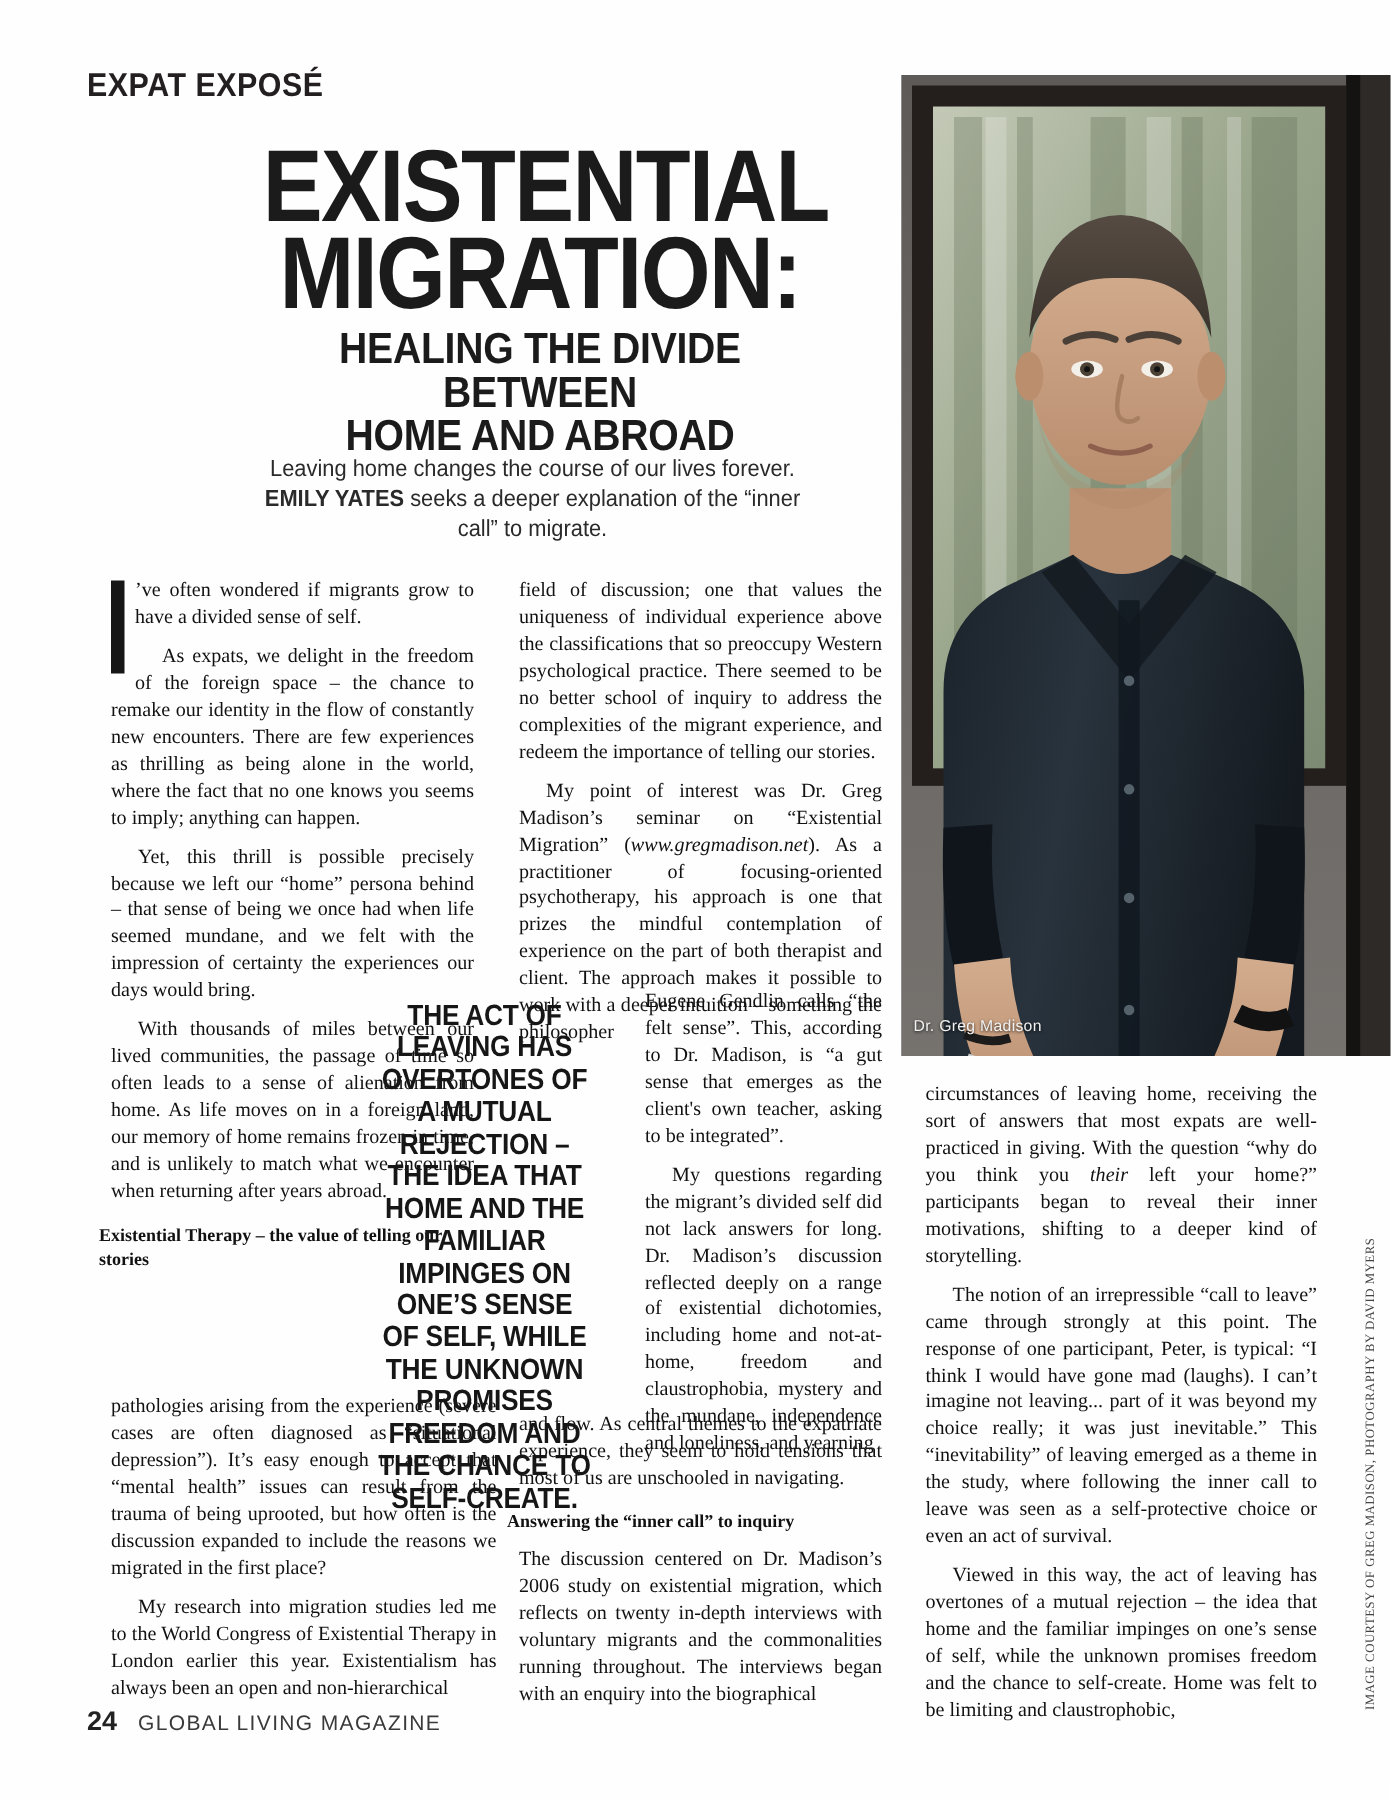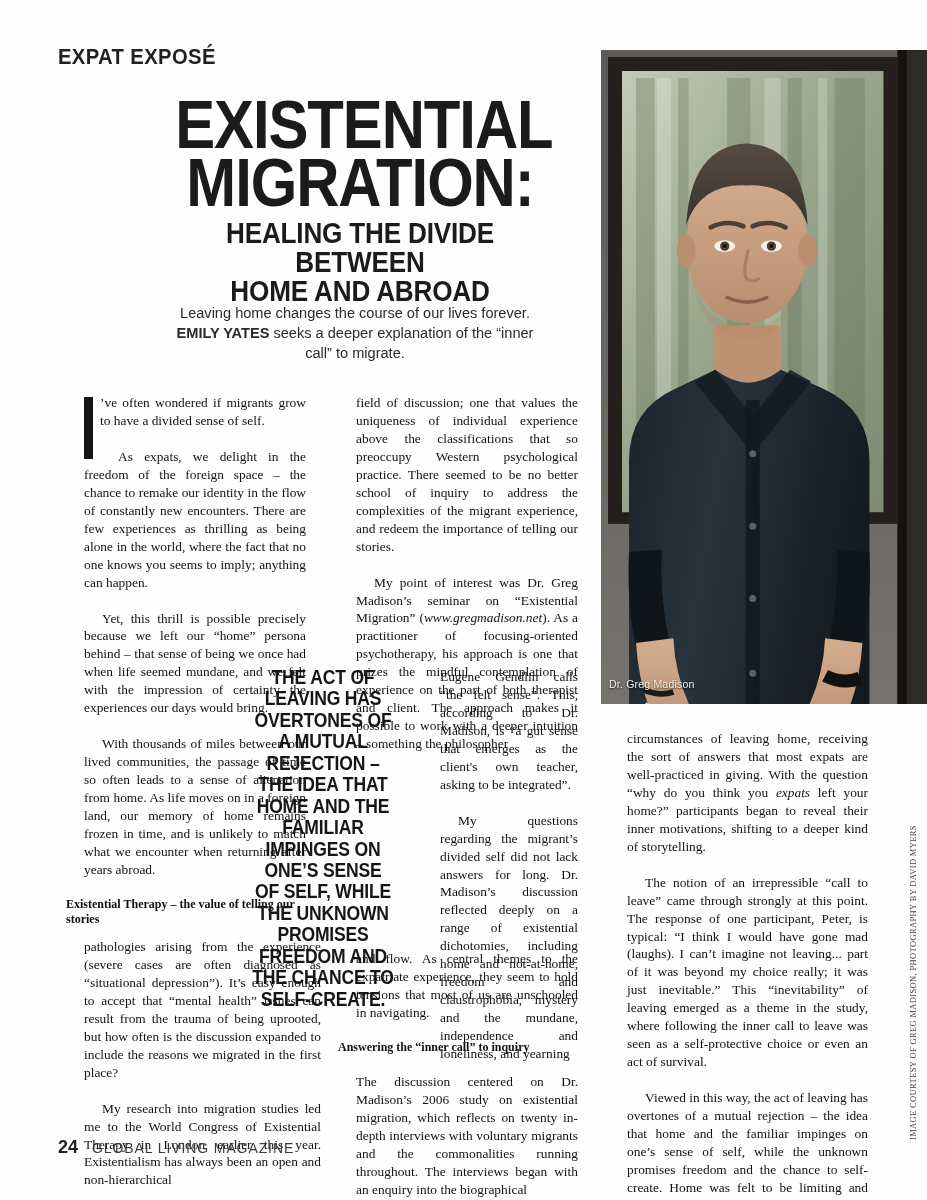--- a/index.html
+++ b/index.html
@@ -125,21 +125,21 @@
   
   .col {
     position: absolute;
     font-family: "Liberation Serif", serif;
     font-size: 13.4px;
     line-height: 1.34;
     text-align: justify;
     color: #111;
     hyphens: auto;
   }
-  .col p { margin: 18px; text-indent: 1.35em; }
+  .col p { margin: 8px; text-indent: 1.35em; }
   .col p.noind { text-indent: 0; }
   .col h3 {
     margin: 13px 0 0 0;
     font-size: 12px;
     font-weight: bold;
     line-height: 1.30;
     text-align: left;
     text-indent: 0;
   }
   .col i { font-style: italic; }
@@ -347,21 +347,21 @@
     <p>My questions regarding the migrant’s divided self did not lack answers for long. Dr. Madison’s discussion reflected deeply on a range of existential dichotomies, including home and not-at-home, freedom and claustrophobia, mystery and the mundane, independence and loneliness, and yearning</p>
   </div>
 
   <div class="col" id="col2c">
     <p class="noind">and flow. As central themes to the expatriate experience, they seem to hold tensions that most of us are unschooled in navigating.</p>
     <h3>Answering the “inner call” to inquiry</h3>
     <p class="noind">The discussion centered on Dr. Madison’s 2006 study on existential migration, which reflects on twenty in-depth interviews with voluntary migrants and the commonalities running throughout. The interviews began with an enquiry into the biographical</p>
   </div>
 
   <div class="col" id="col3">
-    <p class="noind"><span>circumstances of leaving home, receiving the sort of answers that most expats are well-practiced in giving. With the question “why do you think you </span><i>expats</i><span> left your home?” participants began to reveal their inner motivations, shifting to a deeper kind of storytelling.</span></p>
+    <p class="noind"><span>circumstances of leaving home, receiving the sort of answers that most expats are well-practiced in giving. With the question “why do you think you </span><i>their</i><span> left your home?” participants began to reveal their inner motivations, shifting to a deeper kind of storytelling.</span></p>
     <p>The notion of an irrepressible “call to leave” came through strongly at this point. The response of one participant, Peter, is typical: “I think I would have gone mad (laughs). I can’t imagine not leaving... part of it was beyond my choice really; it was just inevitable.” This “inevitability” of leaving emerged as a theme in the study, where following the inner call to leave was seen as a self-protective choice or even an act of survival.</p>
     <p>Viewed in this way, the act of leaving has overtones of a mutual rejection – the idea that home and the familiar impinges on one’s sense of self, while the unknown promises freedom and the chance to self-create. Home was felt to be limiting and claustrophobic,</p>
   </div>
 
   <div class="pullquote">THE ACT OF LEAVING HAS OVERTONES OF A MUTUAL REJECTION – THE IDEA THAT HOME AND THE FAMILIAR IMPINGES ON ONE’S SENSE OF SELF, WHILE THE UNKNOWN PROMISES FREEDOM AND THE CHANCE TO SELF-CREATE.</div>
 
   <div class="footer">
     <span class="pg">24</span>
     <span class="mag">GLOBAL LIVING MAGAZINE</span>
   </div>

